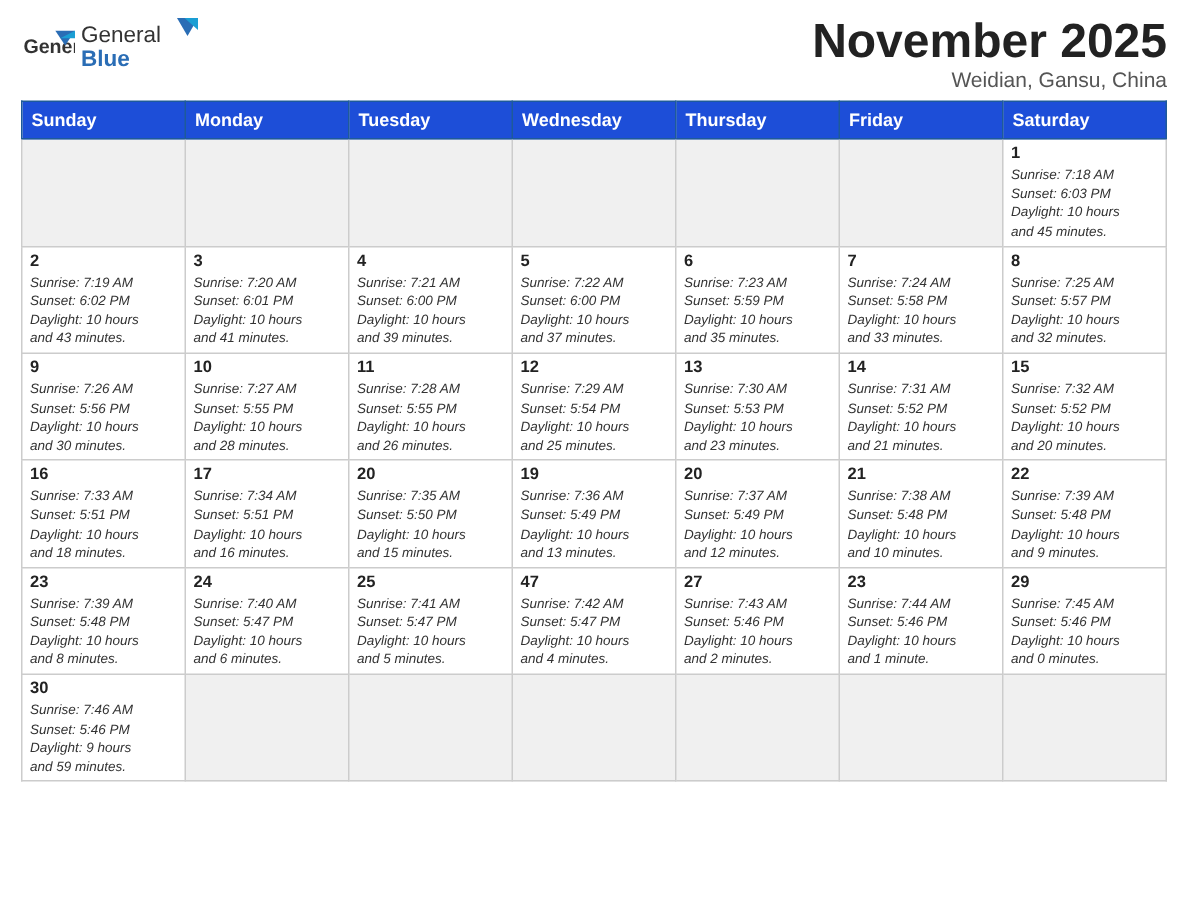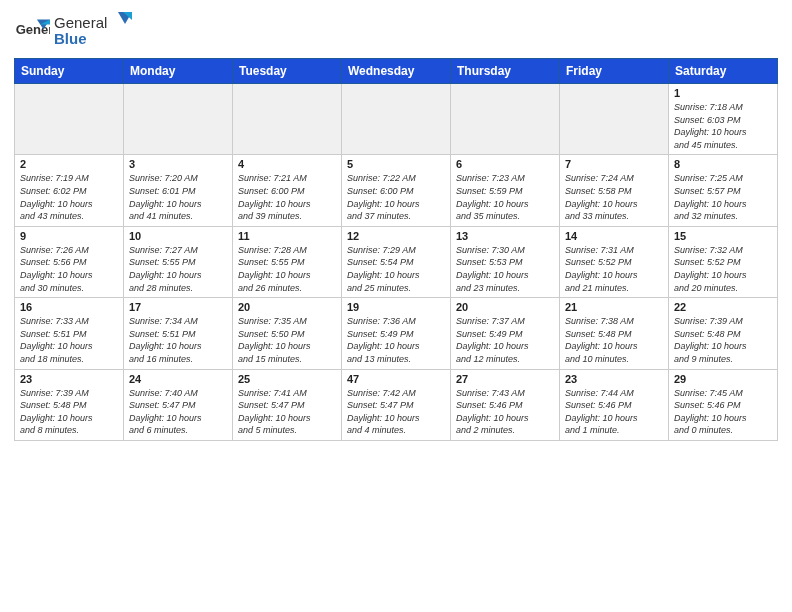--- a/index.html
+++ b/index.html
@@ -97,20 +97,24 @@
       </svg>
       <div>
         <svg width="80" height="38" viewBox="0 0 80 38">
           <text x="0" y="18" font-size="15" font-weight="normal" fill="#333" font-family="Arial">General</text>
           <text x="0" y="34" font-size="15" font-weight="bold" fill="#2a6db5" font-family="Arial">Blue</text>
           <polygon points="64,2 78,2 71,14" fill="#2a6db5"></polygon>
           <polygon points="69,2 78,2 78,10" fill="#1a9ed4"></polygon>
         </svg>
       </div>
     </div>
+    <div class="title-block">
+      <div class="month-title">November 2025</div>
+      <div class="location">Weidian, Gansu, China</div>
+    </div>
   </div>
 
   <table class="calendar">
     <thead>
       <tr>
         <th>Sunday</th>
         <th>Monday</th>
         <th>Tuesday</th>
         <th>Wednesday</th>
         <th>Thursday</th>
@@ -244,15 +248,27 @@
           </td>
           <td>
             <span class="day-num">23</span>
             <div class="day-info">Sunrise: 7:44 AM<br>Sunset: 5:46 PM<br>Daylight: 10 hours<br>and 1 minute.</div>
           </td>
           <td>
             <span class="day-num">29</span>
             <div class="day-info">Sunrise: 7:45 AM<br>Sunset: 5:46 PM<br>Daylight: 10 hours<br>and 0 minutes.</div>
           </td>
         </tr>
+        <tr>
+          <td>
+            <span class="day-num">30</span>
+            <div class="day-info">Sunrise: 7:46 AM<br>Sunset: 5:46 PM<br>Daylight: 9 hours<br>and 59 minutes.</div>
+          </td>
+          <td class="empty"></td>
+          <td class="empty"></td>
+          <td class="empty"></td>
+          <td class="empty"></td>
+          <td class="empty"></td>
+          <td class="empty"></td>
+        </tr>
       </tbody>
   </table>
 </div>
 
 </body></html>

